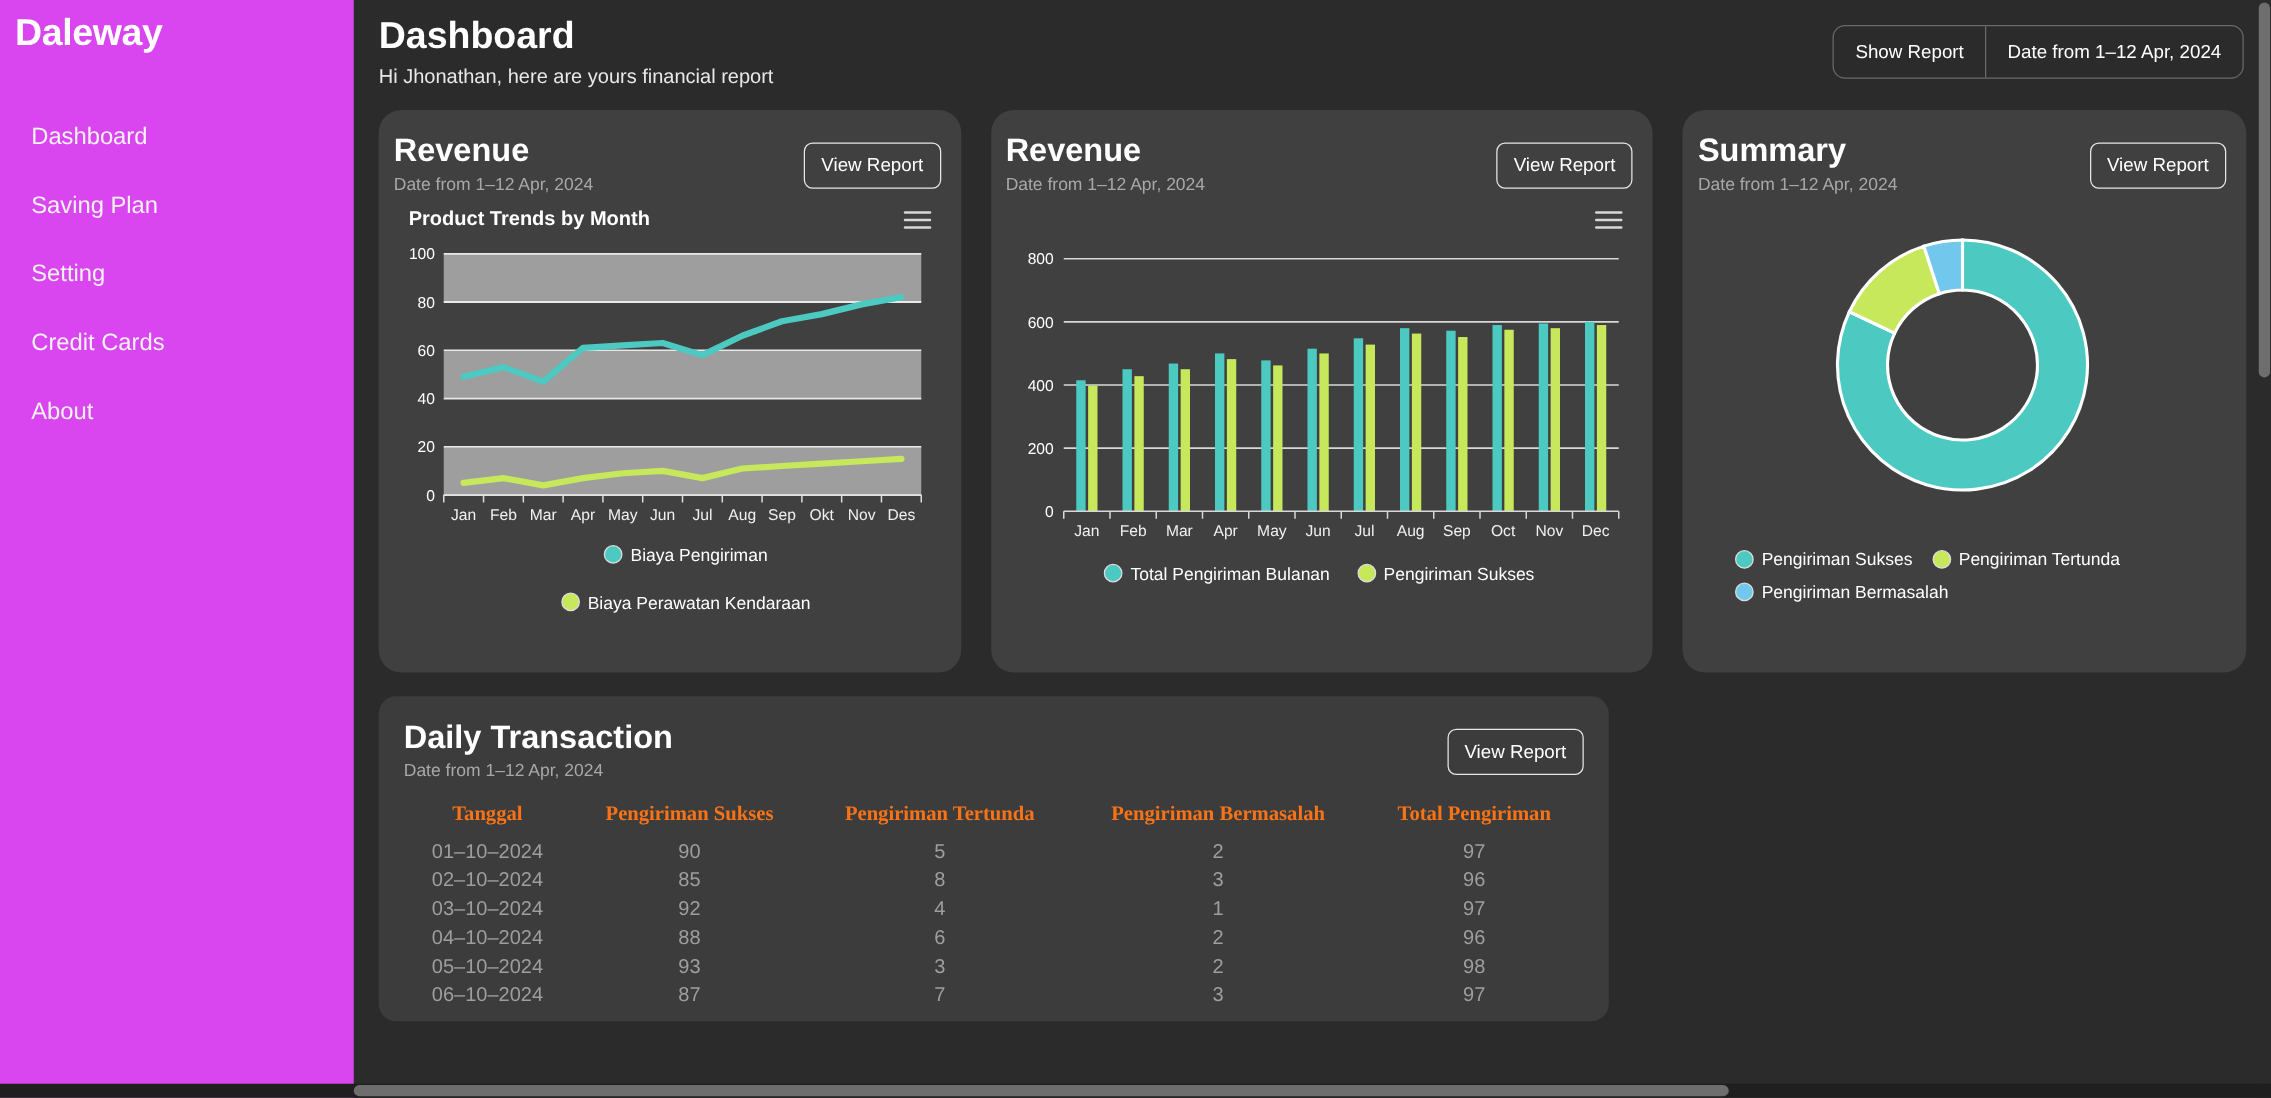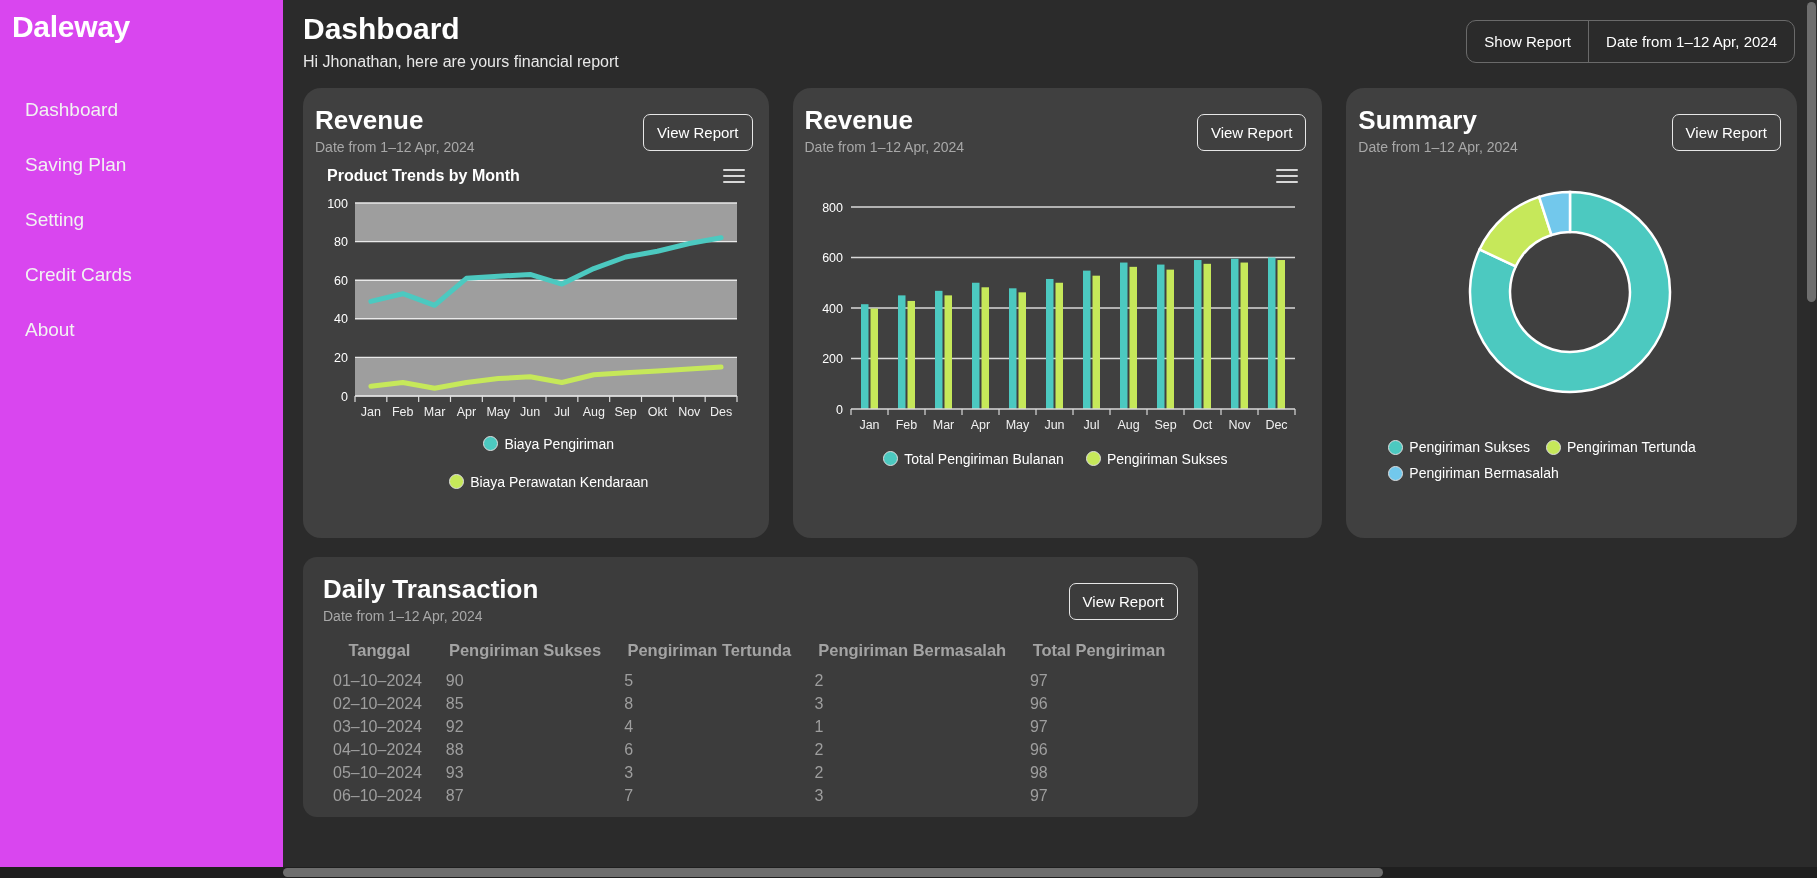--- a/index.html
+++ b/index.html
@@ -105,32 +105,32 @@
     display:flex; flex-wrap:wrap; gap:10px 16px;
     margin-top:32px; padding-left:30px;
   }
   .legend-donut .legend-item { width:auto; }
   .legend-row { display:flex; gap:16px; width:100%; }
 
   
   .table-card {
     margin:19px 20px 0 20px;
     background:#3c3c3c; border-radius:14px;
-    width:895px; padding:18px 20px 0 20px;
+    width:984px; padding:18px 20px 0 20px;
     height:260px; overflow:hidden;
   }
   table { border-collapse:collapse; width:100%; margin-top:14px; }
   th {
-    font-size:16.5px; font-weight:bold; color:#a3a3a3;
-    padding:3px 10px 9px 10px; text-align:center; white-space:nowrap;
+    font-size:16.5px; font-weight:bold; color:#f97316;
+    padding:3px 10px 9px 10px; text-align:center; white-space:nowrap;font-family:Liberation Serif, serif;
   }
   th.first { text-align:center; }
   td {
     font-size:16px; color:#9e9e9e; padding:2px 10px;
-    height:23px;
+    text-align:center; height:23px;
   }
 
   
   .vscroll {
     position:absolute; right:0; top:0; width:11px; height:878px;
     background:#2b2b2b;
   }
   .vscroll-thumb {
     position:absolute; right:1px; top:2px; width:9px; height:300px;
     background:#6e6e6e; border-radius:5px;

